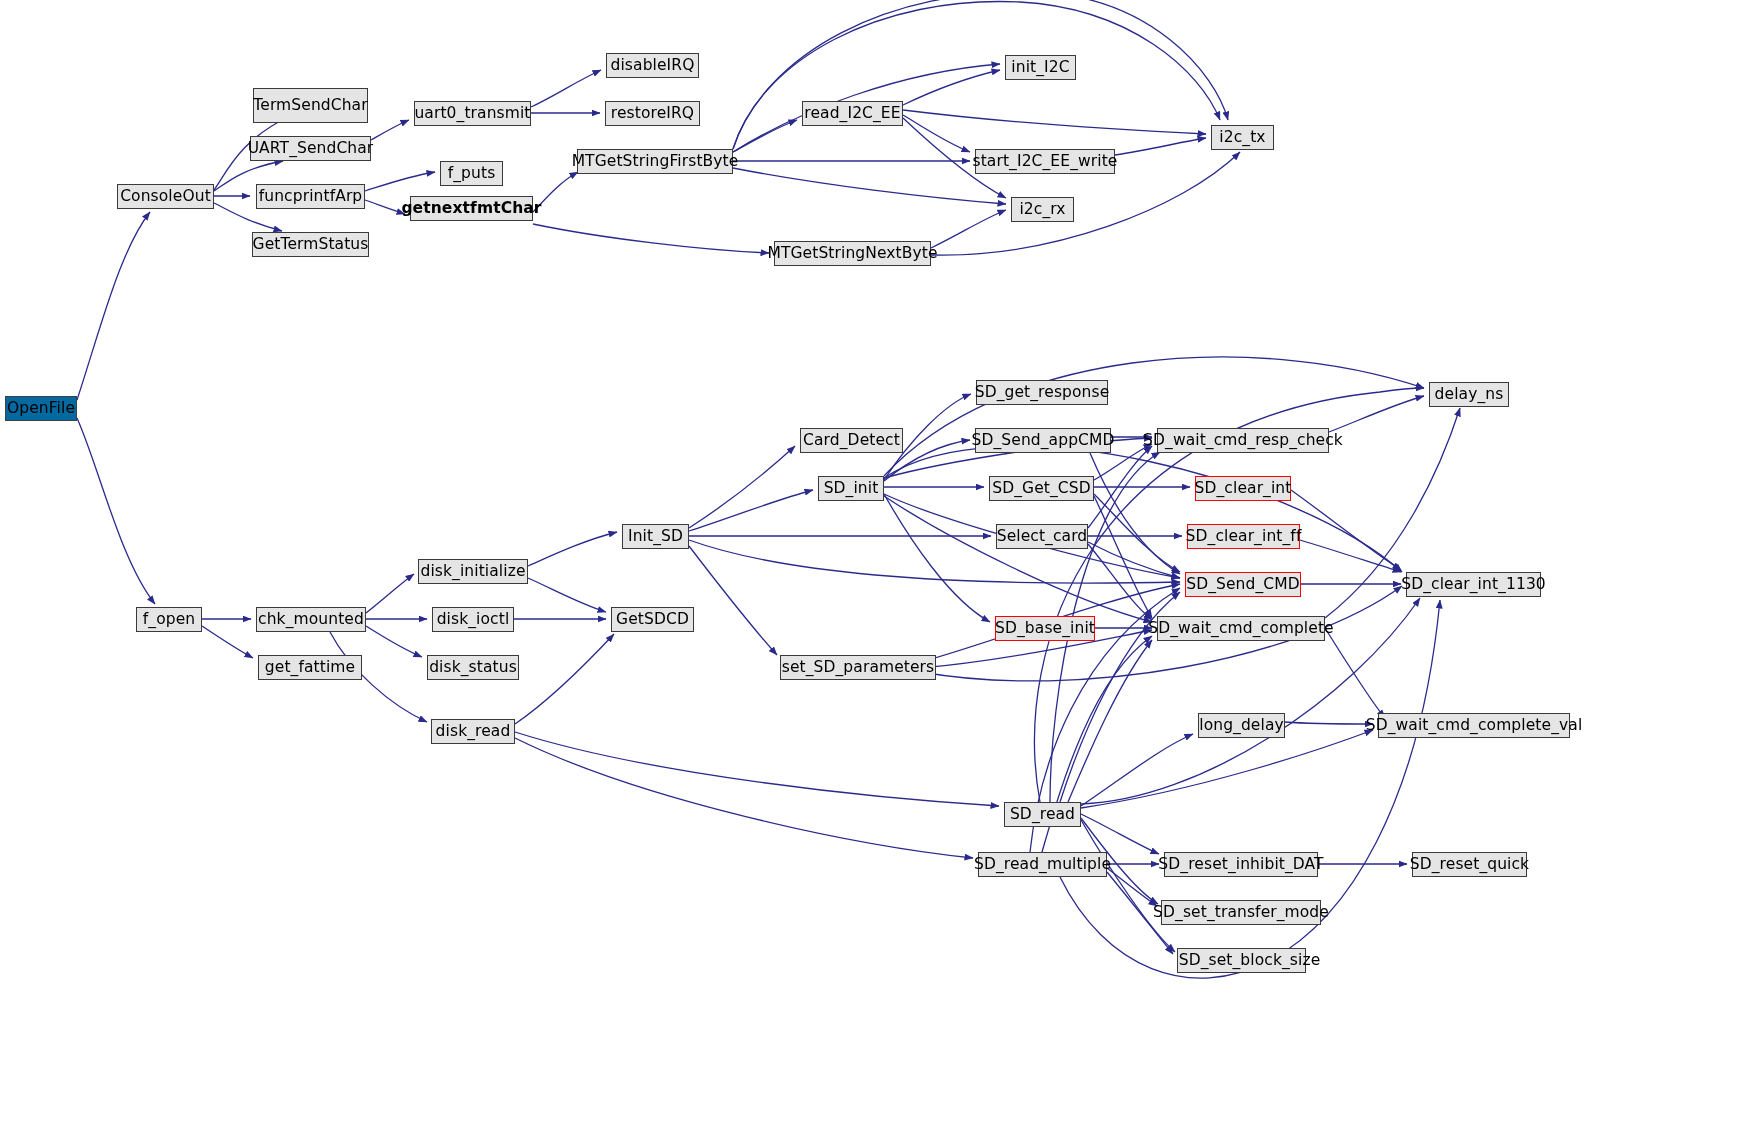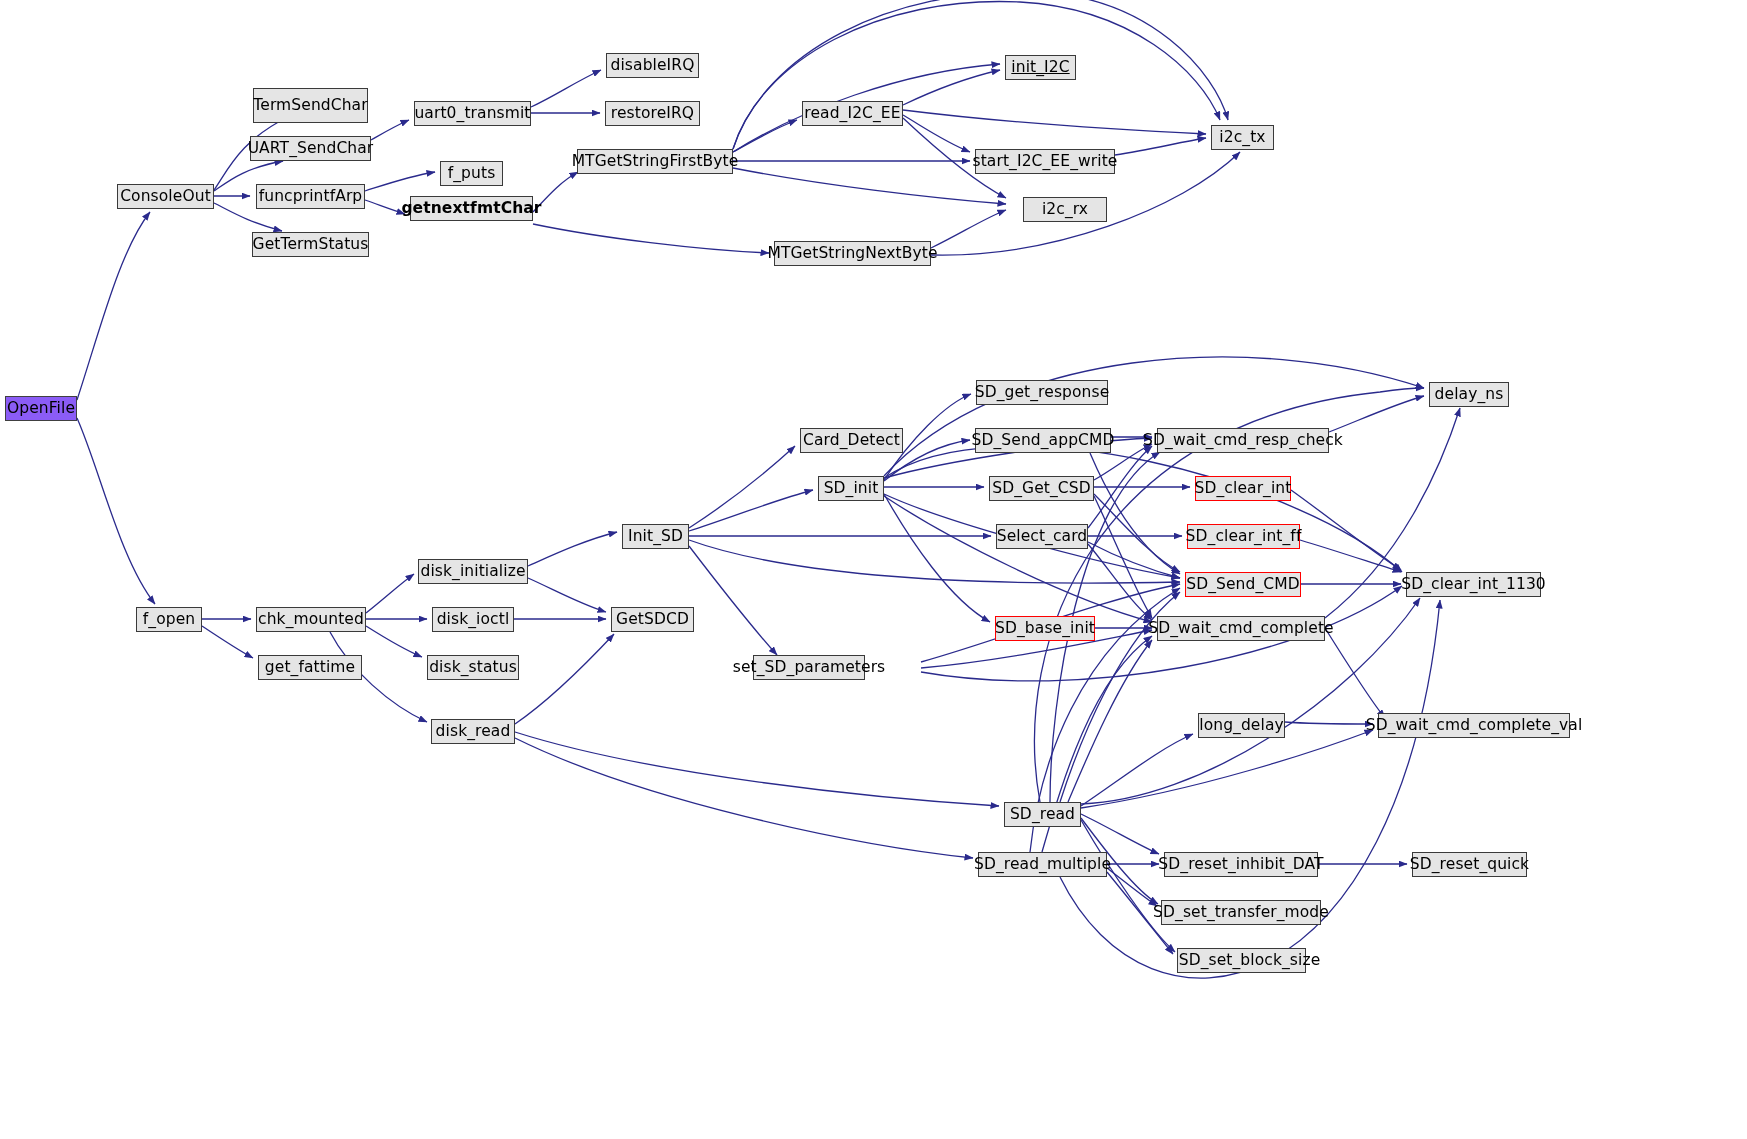--- a/index.html
+++ b/index.html
@@ -4,21 +4,21 @@
 <style>
   html,body{margin:0;padding:0;background:#ffffff;}
   #canvas{position:relative;width:1747px;height:1139px;background:#ffffff;
           font-family:"DejaVu Sans","Liberation Sans",sans-serif;}
   svg.edges{position:absolute;left:0;top:0;width:1747px;height:1139px;overflow:visible;}
   .node{position:absolute;box-sizing:border-box;display:flex;align-items:center;
         justify-content:center;background:#e5e5e5;border:1px solid #3a3a3a;
         color:#000;white-space:nowrap;}
   .node .lbl{font-size:15.5px;line-height:1;letter-spacing:0.1px;}
   .node.red{border-color:#ff0000;}
-  .node.root{background:#8b5cf6;border-color:#404040;}
+  .node.root{background:#0369a1;border-color:#404040;}
 </style>
 </head>
 <body>
 
 <div id="canvas">
   <svg class="edges" viewBox="0 0 1747 1139" preserveAspectRatio="none">
     <defs>
       <marker id="ah" markerWidth="9" markerHeight="7" refX="8.5" refY="3.5" orient="auto" markerUnits="userSpaceOnUse">
         <path d="M0,0 L9,3.5 L0,7 z" fill="#2a2a8c"></path>
       </marker>
@@ -152,27 +152,27 @@
       </div>
       <div class="node" style="left: 577px; top: 149px; width: 156px; height: 25px;">
         <span class="lbl">MTGetStringFirstByte</span>
       </div>
       <div class="node" style="left: 774px; top: 241px; width: 157px; height: 25px;">
         <span class="lbl">MTGetStringNextByte</span>
       </div>
       <div class="node" style="left: 802px; top: 101px; width: 101px; height: 25px;">
         <span class="lbl">read_I2C_EE</span>
       </div>
-      <div class="node" style="left: 1005px; top: 55px; width: 71px; height: 25px; text-decoration: underline;">
+      <div class="node" style="left: 1005px; top: 55px; width: 71px; height: 25px;">
         <span class="lbl">init_I2C</span>
       </div>
       <div class="node" style="left: 975px; top: 149px; width: 140px; height: 25px;">
         <span class="lbl">start_I2C_EE_write</span>
       </div>
-      <div class="node" style="left: 1011px; top: 197px; width: 84px; height: 25px; margin-left: 12px;">
+      <div class="node" style="left: 1011px; top: 197px; width: 63px; height: 25px;">
         <span class="lbl">i2c_rx</span>
       </div>
       <div class="node" style="left: 1211px; top: 125px; width: 63px; height: 25px;">
         <span class="lbl">i2c_tx</span>
       </div>
       <div class="node" style="left: 136px; top: 607px; width: 66px; height: 25px;">
         <span class="lbl">f_open</span>
       </div>
       <div class="node" style="left: 256px; top: 607px; width: 110px; height: 25px;">
         <span class="lbl">chk_mounted</span>
@@ -197,21 +197,21 @@
       </div>
       <div class="node" style="left: 622px; top: 524px; width: 67px; height: 25px;">
         <span class="lbl">Init_SD</span>
       </div>
       <div class="node" style="left: 800px; top: 428px; width: 103px; height: 25px;">
         <span class="lbl">Card_Detect</span>
       </div>
       <div class="node" style="left: 818px; top: 476px; width: 66px; height: 25px;">
         <span class="lbl">SD_init</span>
       </div>
-      <div class="node" style="left: 753px; top: 655px; width: 112px; height: 25px; text-align: right;">
+      <div class="node" style="left: 780px; top: 655px; width: 156px; height: 25px; text-align: right;">
         <span class="lbl">set_SD_parameters</span>
       </div>
       <div class="node" style="left: 976px; top: 380px; width: 132px; height: 25px;">
         <span class="lbl">SD_get_response</span>
       </div>
       <div class="node" style="left: 975px; top: 428px; width: 136px; height: 25px;">
         <span class="lbl">SD_Send_appCMD</span>
       </div>
       <div class="node" style="left: 989px; top: 476px; width: 105px; height: 25px;">
         <span class="lbl">SD_Get_CSD</span>

